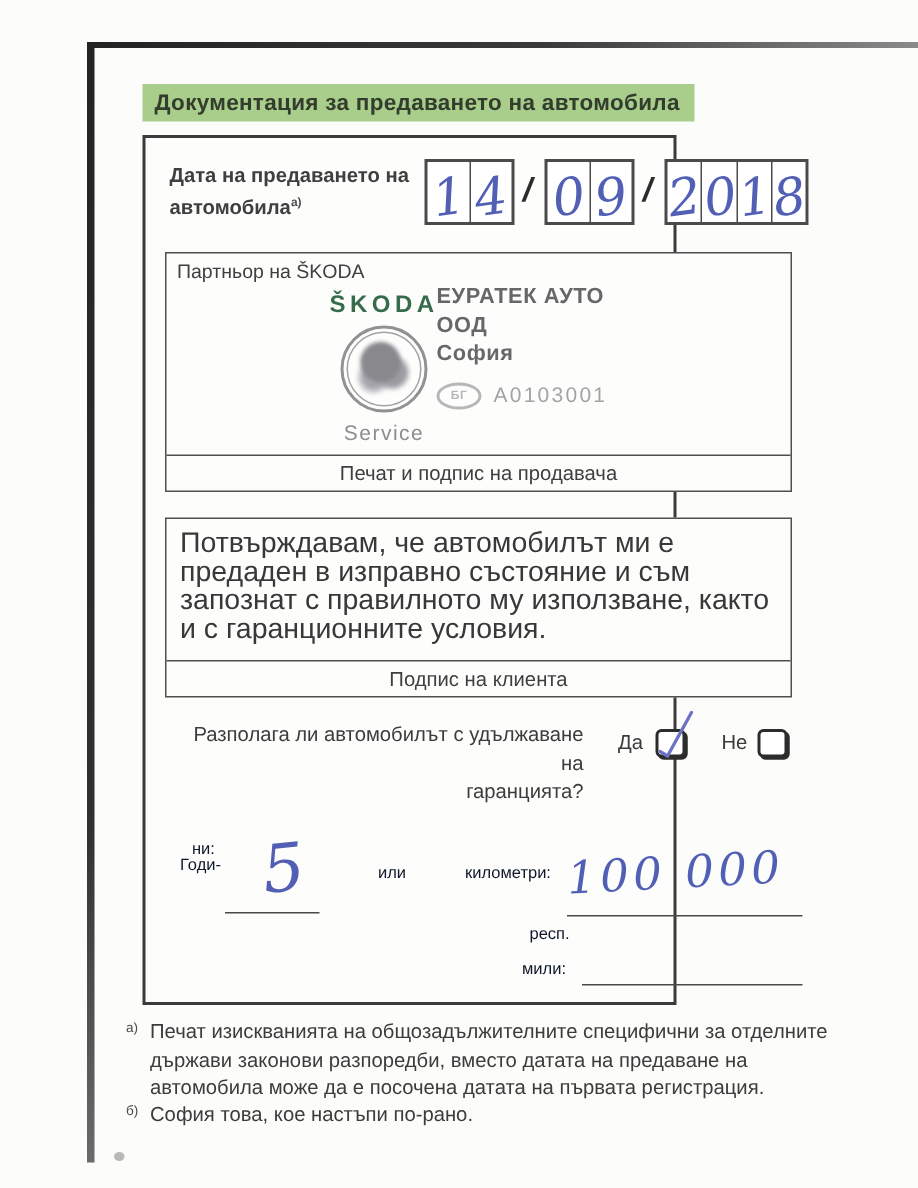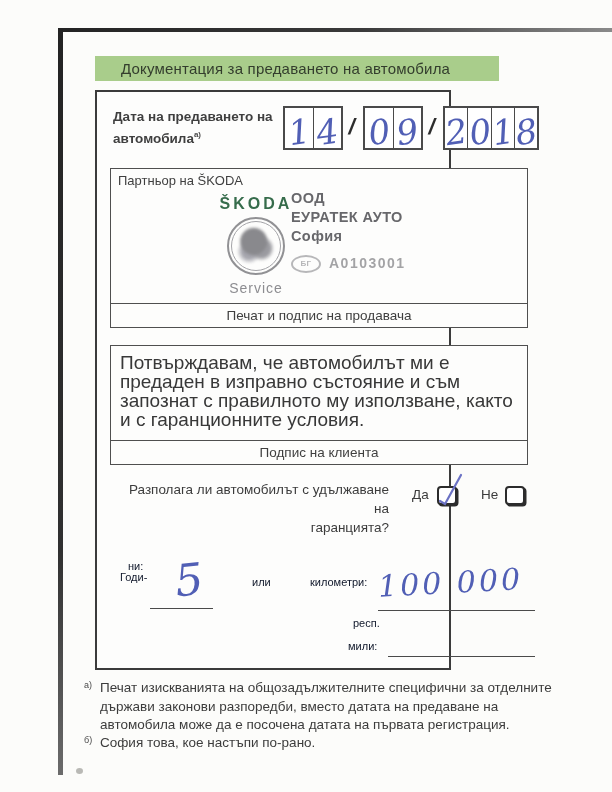--- a/index.html
+++ b/index.html
@@ -9,23 +9,23 @@
   }
   
   .edge-top { position:absolute; left:58px; top:28px; width:554px; height:4px;
     background:linear-gradient(to right,#232323,#3a3a3a 55%,#8a8a8a); }
   .edge-left { position:absolute; left:58px; top:28px; width:5px; height:747px;
     background:linear-gradient(#232323,#303030 70%,#6b6b6b); }
   .corner-dot { position:absolute; left:76px; top:768px; width:7px; height:6px;
     border-radius:50%; background:#b9b9b5; }
 
   
-  .green-bar { position:absolute; left:95px; top:56px; width:404px; height:25px;
-    background:#a9cd8b; color:#333d2d; font-size:15px; font-weight:normal;
-    line-height:25px; padding-left:26px; box-sizing:border-box; letter-spacing:.2px; }
+  .green-bar { position:absolute; left:95px; top:56px; width:368px; height:25px;
+    background:#a9cd8b; color:#333d2d; font-size:15px; font-weight:bold;
+    line-height:25px; padding-left:8px; box-sizing:border-box; letter-spacing:.2px; }
 
   
   .main-box { position:absolute; left:95px; top:90px; width:356px; height:580px;
     border:2px solid #3b3b3b; background:#fdfdfc; box-sizing:border-box; }
 
   .date-label { position:absolute; left:16px; top:16px; width:195px;
     font-size:13.5px; font-weight:bold; line-height:17.5px; color:#3f3f3f; }
   sup.fn { font-size:8px; vertical-align:super; font-weight:bold; color:#4a4a4a; }
 
   .datebox { position:absolute; display:flex; border:2px solid #4a4a4a;
@@ -58,21 +58,21 @@
   .emblem:after { content:""; position:absolute; inset:2px; border-radius:50%;
     border:1px solid #8d8d92; }
   .stamp-service { margin-top:5px; font-size:14px; letter-spacing:1px; color:#8d8d91; }
   .stamp-right { position:absolute; left:180px; top:20px; width:220px;
     color:#4e4e52; font-size:14.5px; font-weight:bold; line-height:19px;
     letter-spacing:.4px; opacity:.85; }
   .oval-row { margin-top:8px; display:flex; align-items:center; opacity:.75; }
   .oval { width:26px; height:14px; border:2px solid #8f8f93; border-radius:50%;
     font-size:8px; line-height:14px; text-align:center; color:#8f8f93;
     font-weight:bold; }
-  .regcode { margin-left:8px; font-size:14px; font-weight:bold;
+  .regcode { margin-left:8px; font-size:14px; font-weight:normal;
     letter-spacing:1.5px; color:#717175; }
 
   .confirm-text { position:absolute; left:9px; top:7px; width:402px;
     font-size:19px; line-height:19px; color:#383838; }
 
   .question { position:absolute; left:20px; top:388px; width:272px;
     text-align:right; font-size:13.5px; line-height:19px; color:#3c3c3c; }
   .cb-label { position:absolute; font-size:13.5px; color:#3c3c3c; }
   .cb { position:absolute; width:16px; height:15px; background:#fff;
     border:2px solid #2c2c2c; border-radius:4px;
@@ -147,22 +147,22 @@
     </div>
 
     <div class="inner-box" style="left:13px; top:76px; width:418px; height:160px;">
       <div class="box-label">Партньор на ŠKODA</div>
       <div class="stamp-left">
         <div class="stamp-brand">ŠKODA</div>
         <div class="emblem"></div>
         <div class="stamp-service">Service</div>
       </div>
       <div class="stamp-right">
+        <div>ЕУРАТЕК АУТО</div>
         <div>ООД</div>
-        <div>ЕУРАТЕК АУТО</div>
         <div>София</div>
         <div class="oval-row">
           <div class="oval">БГ</div>
           <div class="regcode">А0103001</div>
         </div>
       </div>
       <div class="caption-bar">Печат и подпис на продавача</div>
     </div>
 
     <div class="inner-box" style="left:13px; top:253px; width:418px; height:120px;">

